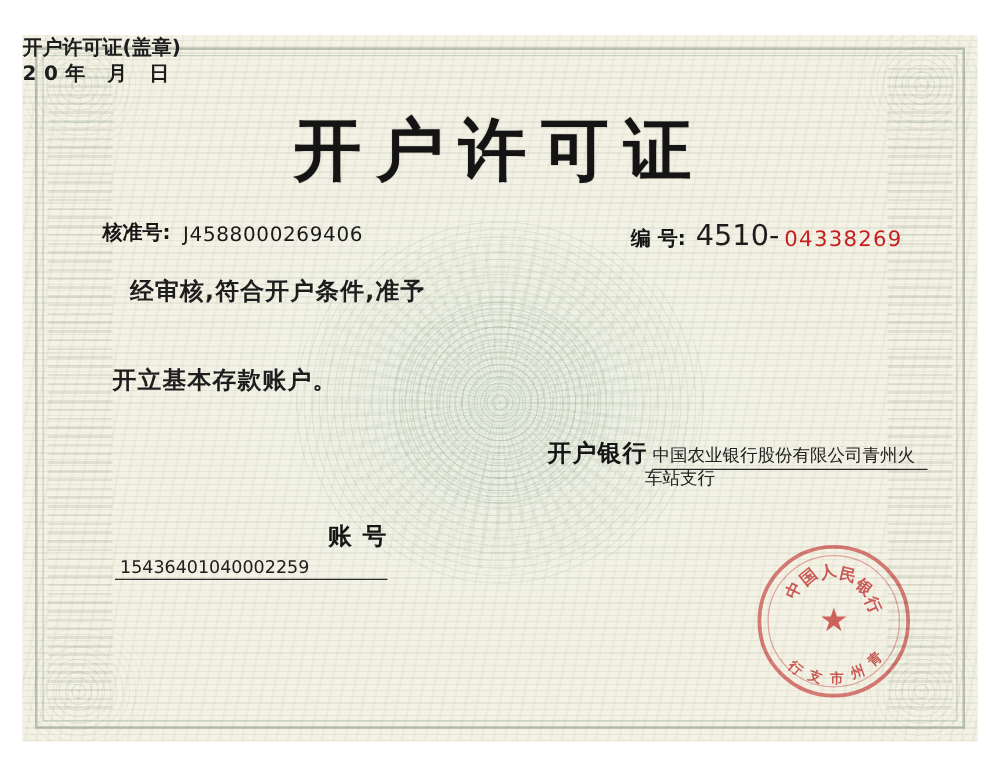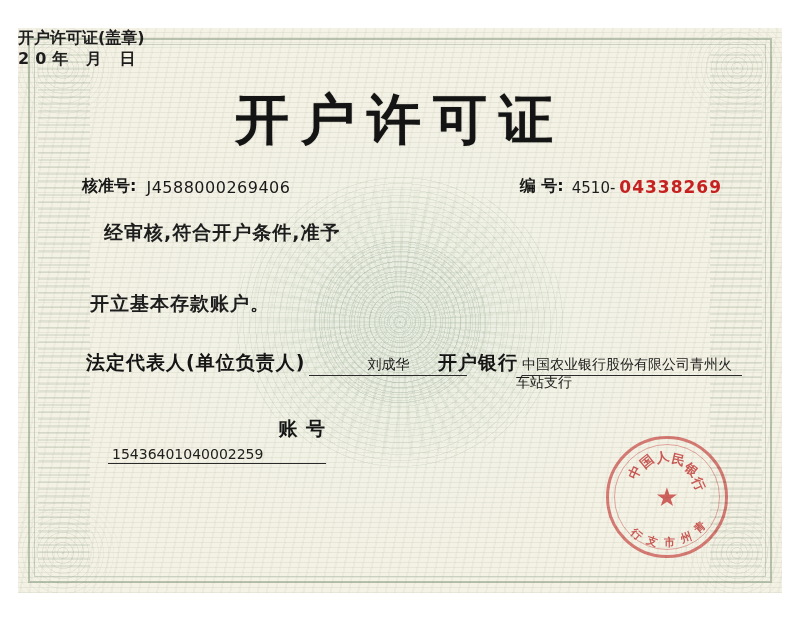--- a/index.html
+++ b/index.html
@@ -227,21 +227,21 @@
     letter-spacing: 0.5px;
     color: #191919;
   }
 
   
   #row-approve { left: 64px; top: 148px; }
   #row-number  { right: 60px; top: 148px; }
 
   .num-red {
     color: #c62020;
-    font-weight: 700;
+    font-weight: 400;
     letter-spacing: 1px;
   }
 
   
   #row-body1 { left: 86px; top: 192px; width: 640px; }
   #row-body2 { left: 72px; top: 263px; }
 
   .body-txt { font-size: 19px; font-weight: 600; letter-spacing: 1px; }
 
   #fill-company {
@@ -264,21 +264,21 @@
   .bank-2line {
     position: absolute;
     left: 498px;
     top: 346px;
     font-size: 14px;
     color: #20201f;
   }
 
   
   #row-account { left: 68px; top: 388px; flex-direction: column; }
-  #fill-account { width: 210px; margin-left: 22px; }
+  #fill-account { width: 210px; margin-left: 6px; }
 
   
   #row-issuer { left: 494px; top: 428px; font-size: 16px; font-weight: 600; }
   #row-date   { left: 510px; top: 458px; font-size: 16px; font-weight: 600; letter-spacing: 6px; }
 
   
   .seal {
     position: absolute;
     left: 588px;
     top: 408px;
@@ -355,37 +355,33 @@
 
       <div class="title">开户许可证</div>
 
       <div class="row" id="row-approve">
         <span class="lbl">核准号:</span>
         <span class="approve-no-val" style="margin-left:10px;">J4588000269406</span>
       </div>
 
       <div class="row" id="row-number">
         <span class="lbl">编 号:</span>
-        <span style="margin-left:8px;font-size:15px;">4510-</span>
+        <span style="margin-left:8px;font-size:23px;">4510-</span>
         <span class="num-red" style="margin-left:4px;font-size:17px;">04338269</span>
       </div>
 
       <div class="row" id="row-body1">
         <span class="body-txt">经审核,</span>
         <span class="body-txt">符合开户条件,准予</span>
       </div>
 
       <div class="row" id="row-body2">
         <span class="body-txt">开立基本存款账户。</span>
       </div>
 
-      <div class="row" id="row-legal">
-        <span class="lbl lbl-lg">法定代表人(单位负责人)</span>
-        <span class="fill handwrite" id="fill-legal">刘成华</span>
-      </div>
 
       <div class="row" id="row-bank">
         <span class="lbl lbl-lg">开户银行</span>
         <span class="handwrite" id="fill-bank">中国农业银行股份有限公司青州火</span>
       </div>
       <div class="bank-2line handwrite">车站支行</div>
 
       <div class="row" id="row-account">
         <span class="lbl lbl-lg">账 号</span>
         <span class="fill handwrite left" id="fill-account">15436401040002259</span>

